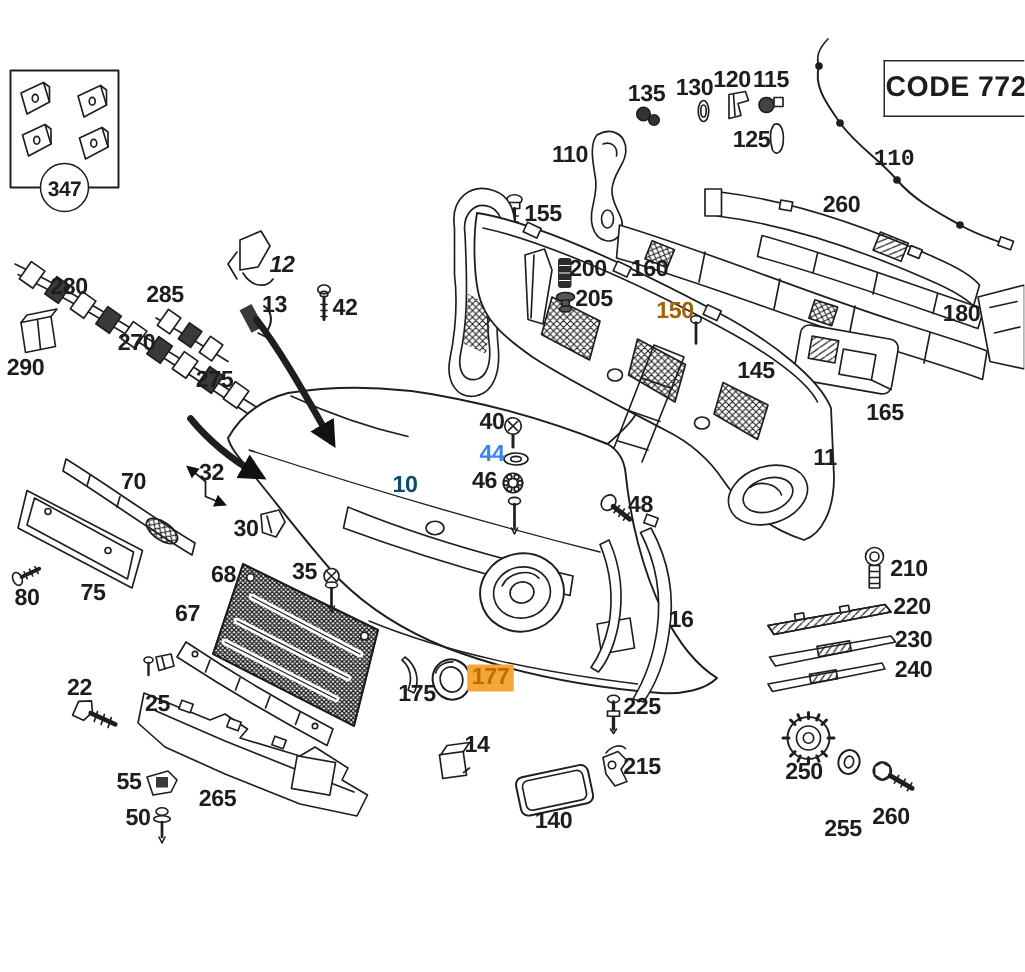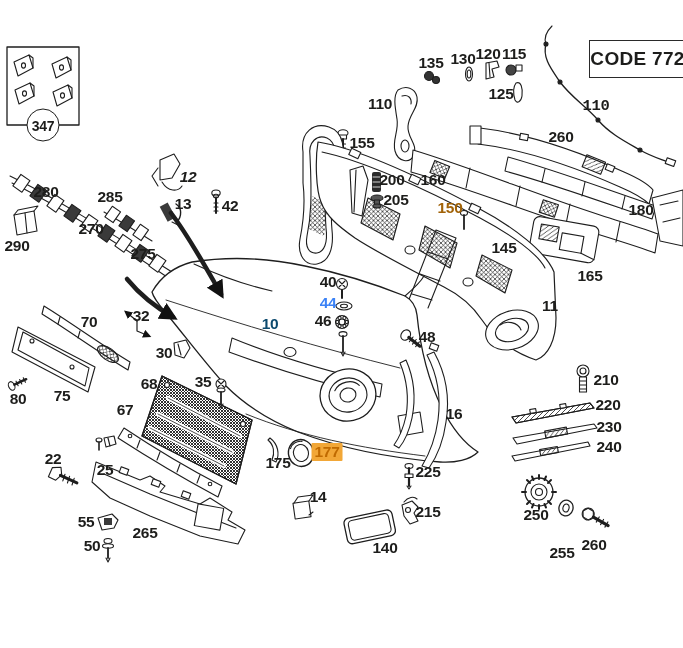--- a/index.html
+++ b/index.html
@@ -532,21 +532,21 @@
       <span class="label" style="left: 149px; top: 384px; color: rgb(29, 29, 27);">68</span>
       <span class="label" style="left: 125px; top: 410px; color: rgb(29, 29, 27);">67</span>
       <span class="label" style="left: 105px; top: 427px; color: rgb(29, 29, 27); margin-top: 43px;">25</span>
       <span class="label" style="left: 53px; top: 459px; color: rgb(29, 29, 27);">22</span>
       <span class="label" style="left: 86px; top: 522px; color: rgb(29, 29, 27);">55</span>
       <span class="label" style="left: 92px; top: 546px; color: rgb(29, 29, 27);">50</span>
       <span class="label" style="left: 145px; top: 533px; color: rgb(29, 29, 27);">265</span>
       <span class="label" style="left: 278px; top: 463px; color: rgb(29, 29, 27);">175</span>
       <span class="label highlight" style="left: 327px; top: 452px; color: rgb(192, 106, 0); background: rgb(242, 167, 55);">177</span>
       <span class="label" style="left: 318px; top: 497px; color: rgb(29, 29, 27);">14</span>
-      <span class="label" style="left: 369px; top: 548px; color: rgb(29, 29, 27); margin-left: 16px;">140</span>
+      <span class="label" style="left: 369px; top: 548px; color: rgb(29, 29, 27);">140</span>
       <span class="label" style="left: 428px; top: 472px; color: rgb(29, 29, 27);">225</span>
       <span class="label" style="left: 428px; top: 512px; color: rgb(29, 29, 27);">215</span>
       <span class="label" style="left: 606px; top: 380px; color: rgb(29, 29, 27);">210</span>
       <span class="label" style="left: 608px; top: 405px; color: rgb(29, 29, 27);">220</span>
       <span class="label" style="left: 609px; top: 427px; color: rgb(29, 29, 27);">230</span>
       <span class="label" style="left: 609px; top: 447px; color: rgb(29, 29, 27);">240</span>
       <span class="label" style="left: 536px; top: 515px; color: rgb(29, 29, 27);">250</span>
       <span class="label" style="left: 562px; top: 525px; color: rgb(29, 29, 27); margin-top: 28px;">255</span>
       <span class="label" style="left: 594px; top: 545px; color: rgb(29, 29, 27);">260</span>
     </div>

